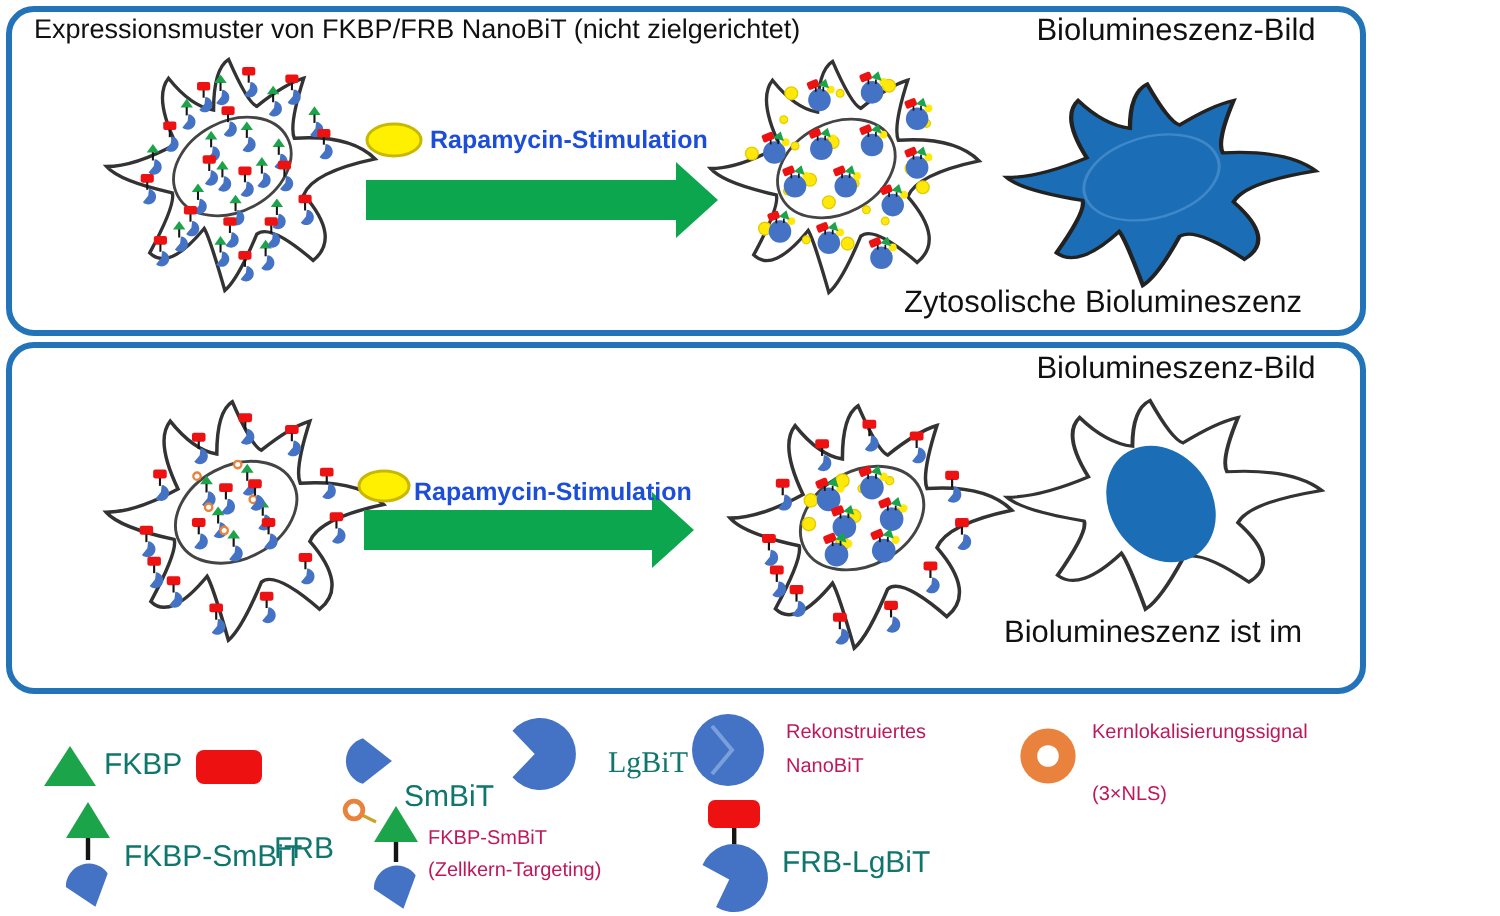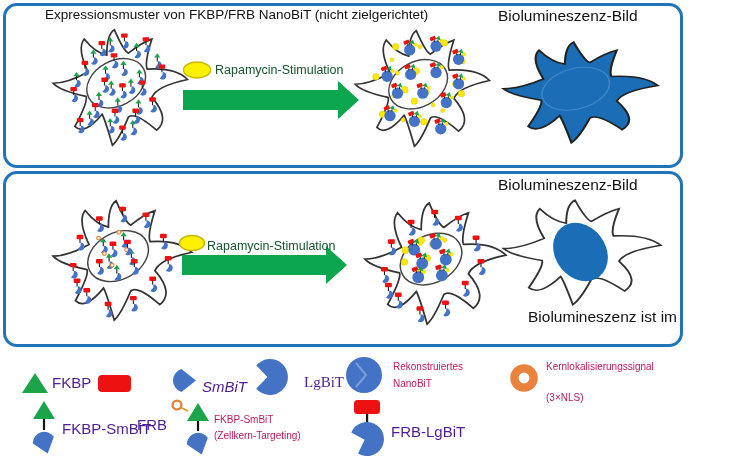--- a/index.html
+++ b/index.html
@@ -1,23 +1,23 @@
 <!DOCTYPE html>
 <html><head>
 <meta charset="utf-8">
 <style>
   html,body{margin:0;padding:0;background:#fff;}
   .screen{position:relative;width:750px;height:458px;background:#fff;overflow:hidden;
           font-family:"Liberation Sans",sans-serif;color:#111;}
   .panel{position:absolute;left:3px;width:674px;border:3px solid #2273B8;border-radius:14px;background:#fff;}
   .panel-title{position:absolute;font-size:13.5px;color:#111;white-space:nowrap;}
-  .bio-title{position:absolute;font-size:15.5px;color:#111;text-align:left;width:180px;white-space:nowrap;}
+  .bio-title{position:absolute;font-size:15.5px;color:#111;text-align:center;width:180px;white-space:nowrap;}
   .caption{position:absolute;font-size:15.5px;color:#111;white-space:nowrap;}
-  .arrow-label{position:absolute;font-size:12.5px;color:#14532d;white-space:nowrap;}
-  .leg-label{position:absolute;font-size:15px;color:#4c1d95;white-space:nowrap;}
+  .arrow-label{position:absolute;font-size:12.5px;color:#1d4ed8;white-space:nowrap;font-weight:bold;}
+  .leg-label{position:absolute;font-size:15px;color:#0f766e;white-space:nowrap;}
   .leg-label-sm{position:absolute;font-size:10px;line-height:16.5px;color:#be185d;white-space:nowrap;text-align:right;}
   .frb-chip{position:absolute;background:#EE1111;border-radius:4px;width:33px;height:17px;}
   svg{position:absolute;overflow:visible;}
 </style>
 </head>
 <body>
 
 <div class="screen">
 
   <svg width="0" height="0">
@@ -46,21 +46,21 @@
         <polygon points="4.8,4.6 7.8,0.2 10.8,4.6" fill="#1CA44A" transform="rotate(16 7.8 2.4)"></polygon>
         <rect x="2.6" y="4.8" width="0.9" height="2.4" fill="#151515"></rect>
         <rect x="6.6" y="4.6" width="0.9" height="2.4" fill="#151515"></rect>
       </g>
       <circle id="yd" r="3.4" fill="#FFE80A" stroke="#E0CC00" stroke-width="0.7"></circle>
       <circle id="yd2" r="2.1" fill="#FFE80A" stroke="#E0CC00" stroke-width="0.6"></circle>
     </defs>
   </svg>
 
   <div class="panel" style="top:3px;height:159px;"></div>
-  <span class="panel-title" style="left:17px;top:7px;margin-left:28px;">Expressionsmuster von FKBP/FRB NanoBiT (nicht zielgerichtet)</span>
+  <span class="panel-title" style="left:17px;top:7px;">Expressionsmuster von FKBP/FRB NanoBiT (nicht zielgerichtet)</span>
   <span class="bio-title" style="left:498px;top:7px;">Biolumineszenz-Bild</span>
 
   <svg style="left:48px;top:25px;" width="142" height="124" viewBox="0 0 150 132">
     <use href="#cellPath" fill="#fff" stroke="#333" stroke-width="1.8"></use>
     <ellipse cx="72" cy="62" rx="33" ry="24" fill="none" stroke="#444" stroke-width="1.5" transform="rotate(-28 72 62)"></ellipse>
     <use href="#mkG" x="26" y="50"></use>
       <use href="#mkG" x="44" y="26"></use>
       <use href="#mkG" x="62" y="13"></use>
     <use href="#mkG" x="90" y="19"></use>
       <use href="#mkG" x="112" y="30"></use>
@@ -135,20 +135,21 @@
     <use href="#mkC" x="97" y="70"></use>
       <use href="#mkC" x="37" y="84"></use>
       <use href="#mkC" x="63" y="90"></use>
     <use href="#mkC" x="91" y="98"></use>
   </svg>
 
   <svg style="left:498px;top:38px;" width="162" height="108" viewBox="0 0 150 132" preserveAspectRatio="none">
     <use href="#cellPath" fill="#1B6EB5" stroke="#222" stroke-width="2"></use>
     <ellipse cx="72" cy="62" rx="33" ry="24" fill="none" stroke="#3F87C8" stroke-width="1.4" transform="rotate(-28 72 62)"></ellipse>
   </svg>
+  <span class="caption" style="left:452px;top:143px;">Zytosolische Biolumineszenz</span>
 
   <div class="panel" style="top:171px;height:170px;"></div>
   <span class="bio-title" style="left:498px;top:176px;">Biolumineszenz-Bild</span>
 
   <svg style="left:48px;top:196px;" width="146" height="128" viewBox="0 0 150 132">
     <use href="#cellPath" fill="#fff" stroke="#333" stroke-width="1.8"></use>
     <ellipse cx="72" cy="62" rx="33" ry="24" fill="none" stroke="#444" stroke-width="1.5" transform="rotate(-28 72 62)"></ellipse>
     <use href="#mkR" x="29" y="40"></use>
       <use href="#mkR" x="49" y="21"></use>
       <use href="#mkR" x="73" y="11"></use>
@@ -207,36 +208,36 @@
       <use href="#mkC" x="58" y="55"></use>
     <use href="#mkC" x="82" y="51"></use>
       <use href="#mkC" x="54" y="69"></use>
       <use href="#mkC" x="78" y="67"></use>
   </svg>
 
   <svg style="left:498px;top:196px;" width="165" height="112" viewBox="0 0 150 132" preserveAspectRatio="none">
     <use href="#cellPath" fill="#fff" stroke="#333" stroke-width="1.8"></use>
     <ellipse cx="75" cy="66" rx="24" ry="35" fill="#1B6EB5" transform="rotate(-15 75 66)"></ellipse>
   </svg>
-  <span class="caption" style="left:528px;top:308px;">Biolumineszenz ist im</span>
+  <span class="caption" style="left:502px;top:308px;">Biolumineszenz ist im</span>
 
   <div>
 
     <svg style="left:22px;top:373px;" width="26" height="20" viewBox="0 0 26 20">
       <polygon points="13,0 26,20 0,20" fill="#1CA44A"></polygon>
     </svg>
     <span class="leg-label" style="left:52px;top:374px;">FKBP</span>
 
     <div class="frb-chip" style="left:98px;top:375px;"></div>
     <span class="leg-label" style="left:137px;top:374px;margin-top:42px;">FRB</span>
 
     <svg style="left:170px;top:368px;" width="27" height="25" viewBox="0 0 26 24">
       <use href="#smbitP" fill="#4472C4"></use>
     </svg>
-    <span class="leg-label" style="left:202px;top:378px;font-style:italic;">SmBiT</span>
+    <span class="leg-label" style="left:202px;top:390px;">SmBiT</span>
 
     <svg style="left:252px;top:359px;" width="36" height="36" viewBox="0 0 34 34">
       <use href="#lgbitP" fill="#4472C4"></use>
     </svg>
     <span class="leg-label" style="left:304px;top:374px;font-family:Liberation Serif, serif;">LgBiT</span>
 
     <svg style="left:345px;top:356px;" width="40" height="40" viewBox="0 0 40 40">
       <circle cx="19" cy="19" r="18" fill="#4472C4"></circle>
       <path d="M11,7 L21,19 L11,31" stroke="#7AA0DC" stroke-width="2" fill="none"></path>
     </svg>

